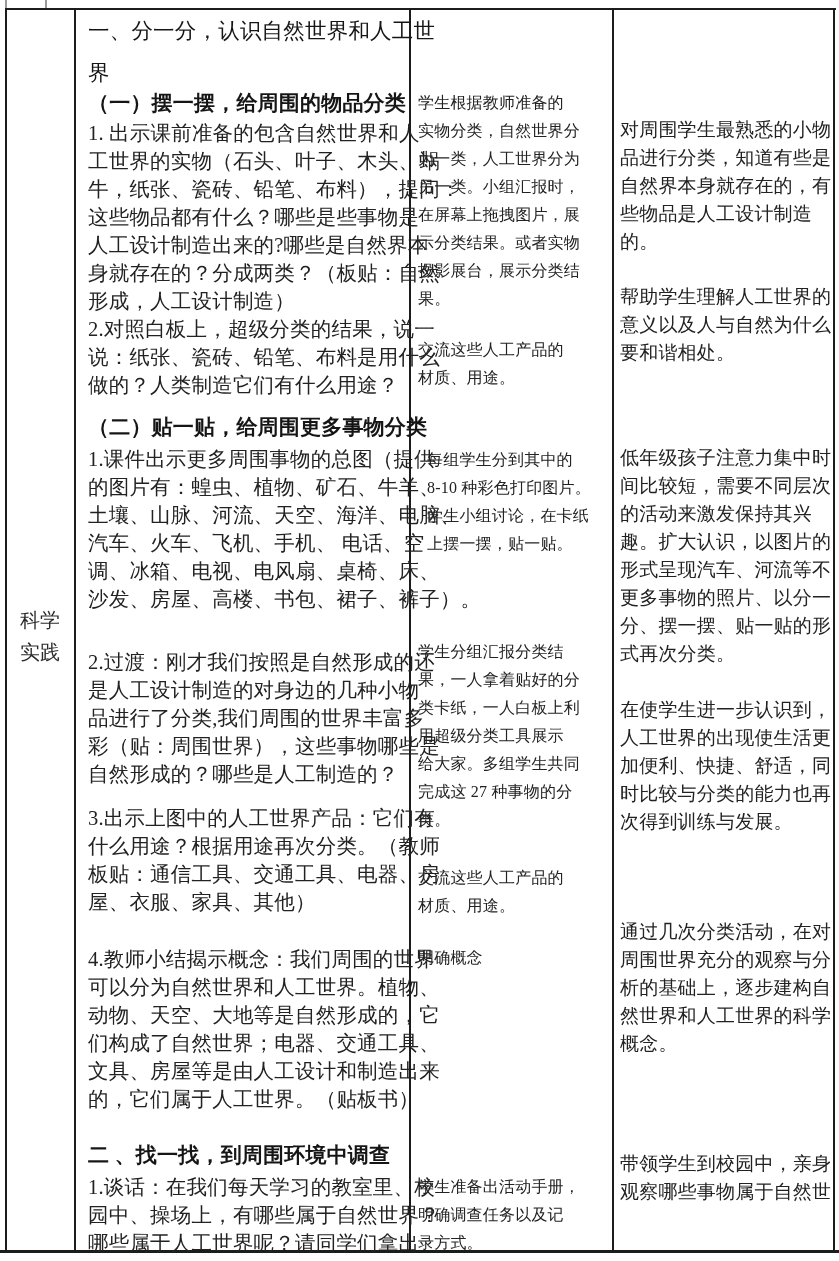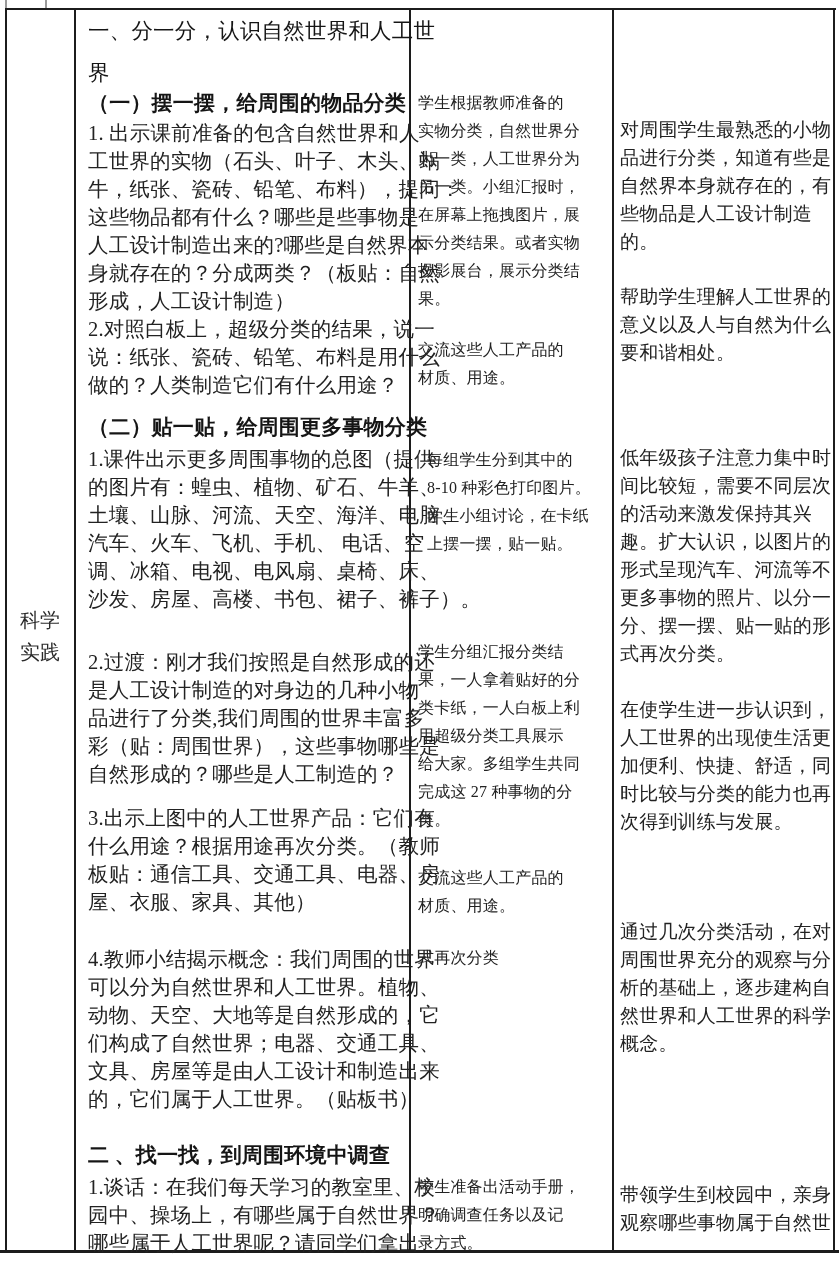--- a/index.html
+++ b/index.html
@@ -108,21 +108,21 @@
 上摆一摆，贴一贴。</div>
   <div class="blk c3" style="top:638px;">学生分组汇报分类结
 果，一人拿着贴好的分
 类卡纸，一人白板上利
 用超级分类工具展示
 给大家。多组学生共同
 完成这 27 种事物的分
 类。</div>
   <div class="blk c3" style="top:864px;">交流这些人工产品的
 材质、用途。</div>
-  <div class="blk c3" style="top:944px;">式再次分类</div>
+  <div class="blk c3" style="top:944px;">明确概念</div>
   <div class="blk c3" style="top:1173px;">学生准备出活动手册，
 明确调查任务以及记
 录方式。</div>
 
   <div class="blk c4" style="top:116px;">对周围学生最熟悉的小物
 品进行分类，知道有些是
 自然界本身就存在的，有
 些物品是人工设计制造
 的。</div>
   <div class="blk c4" style="top:283px;">帮助学生理解人工世界的
@@ -139,16 +139,16 @@
   <div class="blk c4" style="top:696px;">在使学生进一步认识到，
 人工世界的出现使生活更
 加便利、快捷、舒适，同
 时比较与分类的能力也再
 次得到训练与发展。</div>
   <div class="blk c4" style="top:918px;">通过几次分类活动，在对
 周围世界充分的观察与分
 析的基础上，逐步建构自
 然世界和人工世界的科学
 概念。</div>
-  <div class="blk c4" style="top:1181px;">带领学生到校园中，亲身
+  <div class="blk c4" style="top:1150px;">带领学生到校园中，亲身
 观察哪些事物属于自然世</div>
 
 </div>
 
 </body></html>

